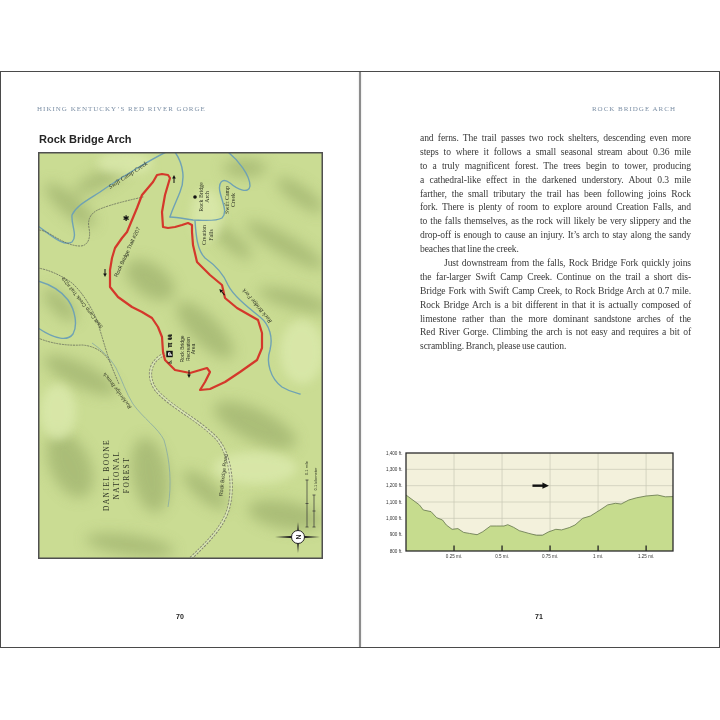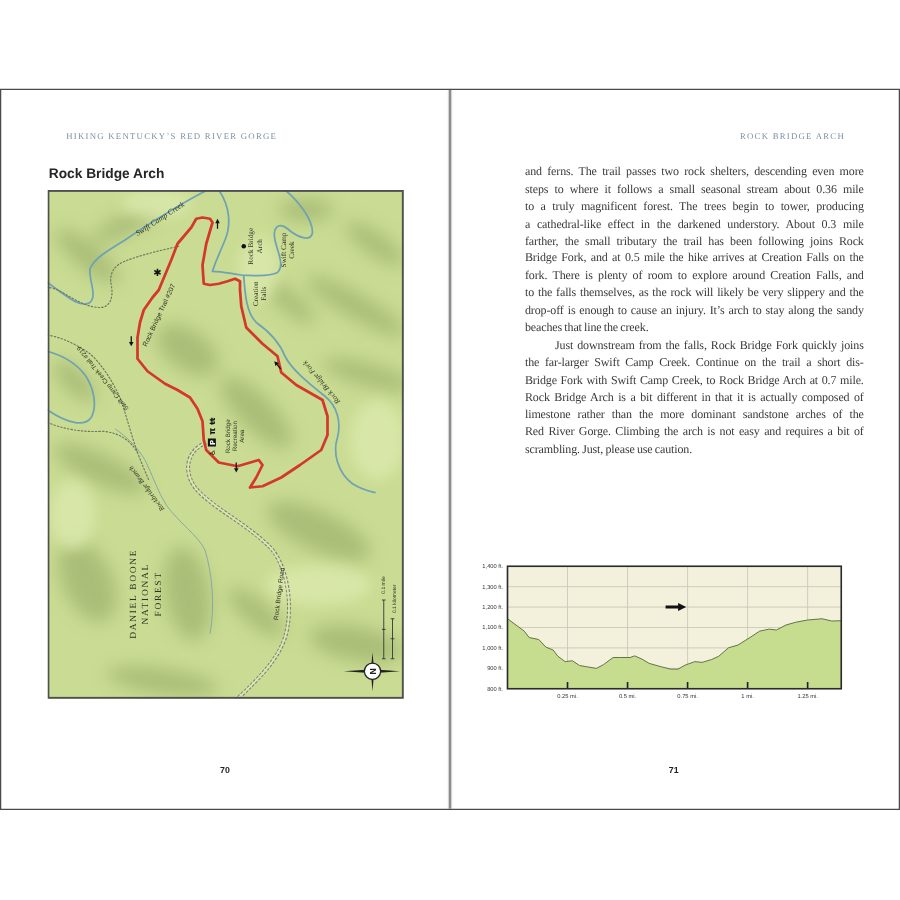--- a/index.html
+++ b/index.html
@@ -1,20 +1,20 @@
 <!DOCTYPE html>
 <html><head>
 <meta charset="utf-8">
 <style>
 html,body{margin:0;padding:0;}
 body{width:720px;height:720px;background:#ffffff;position:relative;overflow:hidden;font-family:"Liberation Serif",serif;}
 .spread{position:absolute;left:0;top:71px;width:720px;height:577px;box-sizing:border-box;border:1px solid #4a4a4a;border-top:1.5px solid #4a4a4a;border-bottom:1.5px solid #4a4a4a;}
 .gutter{position:absolute;left:359px;top:72px;width:2px;height:575px;background:#8c8c8c;box-shadow:0 0 2px rgba(0,0,0,0.18);}
 .running-head{position:absolute;top:105px;font-family:"Liberation Serif",serif;font-size:7px;letter-spacing:1px;color:#7d90a6;white-space:nowrap;}
-.rh-left{left:53px;}
+.rh-left{left:37px;}
 .rh-right{right:44px;}
 .map-title{position:absolute;left:39px;top:133px;font-family:"Liberation Sans",sans-serif;font-weight:bold;font-size:11px;color:#262626;white-space:nowrap;}
 .map-svg{position:absolute;left:38px;top:152px;width:285px;height:407px;}
 .body-text{position:absolute;left:420px;top:131px;width:271px;font-family:"Liberation Serif",serif;font-size:9.6px;line-height:13.9px;color:#3a3a3a;letter-spacing:-0.1px;word-spacing:-0.5px;}
 .line{display:block;height:13.9px;text-align:justify;text-align-last:justify;}
 .line.last{text-align-last:left;}
 .line.indent{text-indent:24px;}
 .chart-svg{position:absolute;left:375px;top:440px;width:305px;height:125px;}
 .page-number{position:absolute;top:613px;width:30px;text-align:center;font-family:"Liberation Sans",sans-serif;font-weight:bold;font-size:7px;color:#222;}
 .pn-left{left:165px;}
@@ -185,32 +185,31 @@
 <div class="page-number pn-left">70</div>
 
 <div class="running-head rh-right">ROCK BRIDGE ARCH</div>
 
 <div class="body-text">
   <span class="line">and ferns. The trail passes two rock shelters, descending even more</span>
   <span class="line">steps to where it follows a small seasonal stream about 0.36 mile</span>
   <span class="line">to a truly magnificent forest. The trees begin to tower, producing</span>
   <span class="line">a cathedral-like effect in the darkened understory. About 0.3 mile</span>
   <span class="line">farther, the small tributary the trail has been following joins Rock</span>
-  <span class="line">Bridge Fork, and at 0.5 mile the hike arrives at Creation Falls on the</span>
   <span class="line">fork. There is plenty of room to explore around Creation Falls, and</span>
   <span class="line">to the falls themselves, as the rock will likely be very slippery and the</span>
   <span class="line">drop-off is enough to cause an injury. It’s arch to stay along the sandy</span>
   <span class="line last">beaches that line the creek.</span>
   <span class="line indent">Just downstream from the falls, Rock Bridge Fork quickly joins</span>
   <span class="line">the far-larger Swift Camp Creek. Continue on the trail a short dis-</span>
   <span class="line">Bridge Fork with Swift Camp Creek, to Rock Bridge Arch at 0.7 mile.</span>
   <span class="line">Rock Bridge Arch is a bit different in that it is actually composed of</span>
   <span class="line">limestone rather than the more dominant sandstone arches of the</span>
   <span class="line">Red River Gorge. Climbing the arch is not easy and requires a bit of</span>
-  <span class="line last">scrambling. Just, please use caution.</span>
+  <span class="line last">scrambling. Branch, please use caution.</span>
 </div>
 
 <svg id="elevation-chart" class="chart-svg" viewBox="375 440 305 125" xmlns="http://www.w3.org/2000/svg">
     <rect x="406" y="453" width="267" height="98" fill="#f3f1dc"></rect>
     <text x="402.5" y="552.6" text-anchor="end" class="axis-label">800 ft.</text>
     <line x1="406" x2="673" y1="534.6666666666666" y2="534.6666666666666" stroke="#c9c8b6" stroke-width="0.7"></line>
     <text x="402.5" y="536.2666666666667" text-anchor="end" class="axis-label">900 ft.</text>
     <line x1="406" x2="673" y1="518.3333333333334" y2="518.3333333333334" stroke="#c9c8b6" stroke-width="0.7"></line>
     <text x="402.5" y="519.9333333333334" text-anchor="end" class="axis-label">1,000 ft.</text>
     <line x1="406" x2="673" y1="502" y2="502" stroke="#c9c8b6" stroke-width="0.7"></line>

